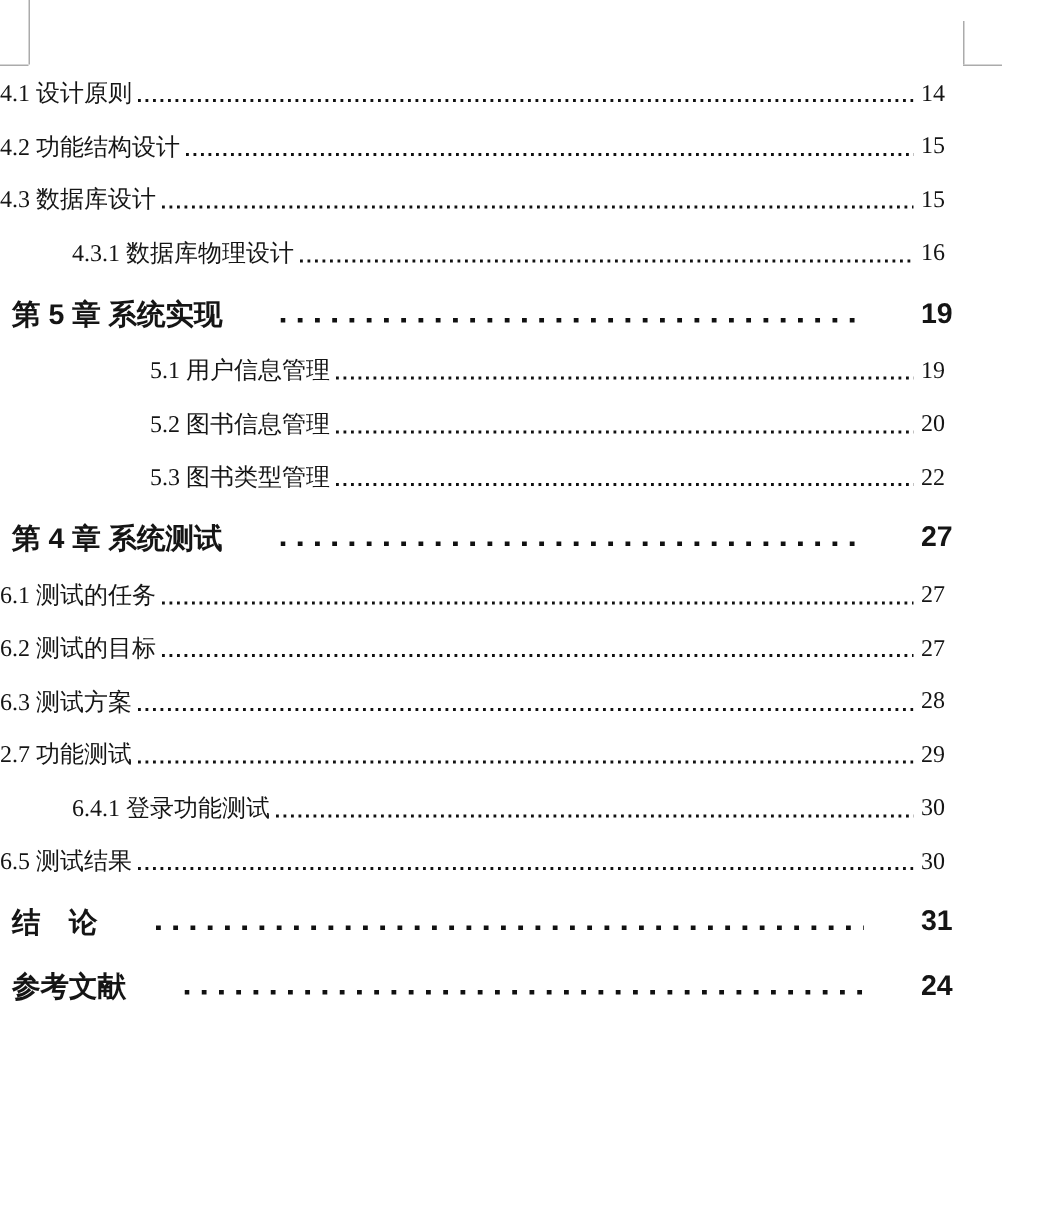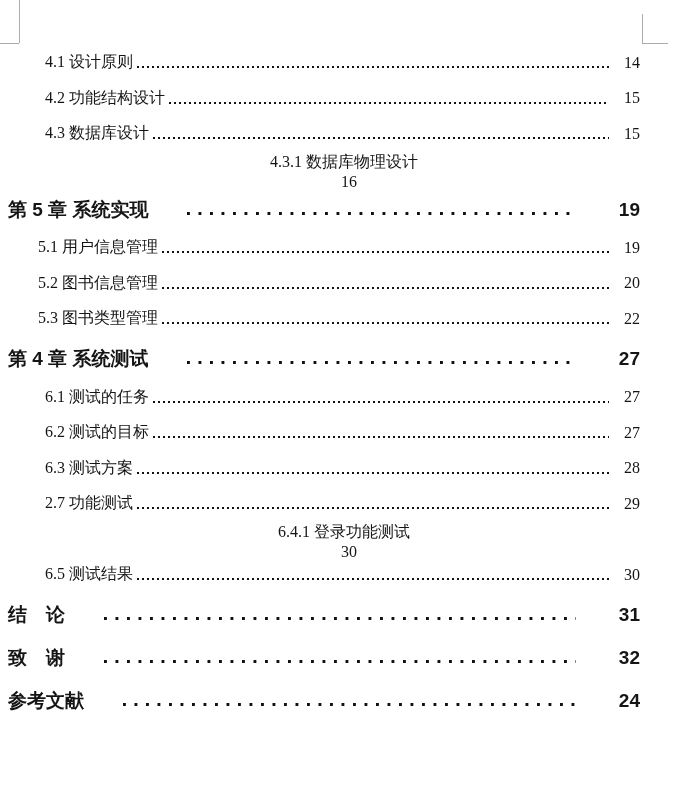--- a/index.html
+++ b/index.html
@@ -31,23 +31,23 @@
 
   .row {
     display: flex;
     align-items: center;
     height: 35.5px;
     font-size: 16px;
   }
   .row .label { white-space: pre; }
 
   
-  .row.section      { padding-left: 45px; }
-  .row.subsection   { padding-left: 48px; flex-direction: column; }
-  .row.section-deep { padding-left: 38px; }
+  .row.section      { }
+  .row.subsection   { padding-left: 48px; }
+  .row.section-deep { padding-left: 100px; }
   .row.chapter {
     padding-left: 8px;
     height: 41px;
     margin-top: 2px;
     font-family: "Liberation Sans", "DejaVu Sans", sans-serif;
     font-weight: bold;
     font-size: 19px;
     gap: 31px;
   }
 
@@ -65,21 +65,21 @@
   .row.chapter .leader {
     height: 19px;
     margin: 0 7px 0 8px;
     background-image: linear-gradient(90deg, #111 0 3.3px, transparent 3.3px);
     background-size: 11.5px 3.3px;
     background-position: 0 calc(100% - 4px);
   }
 
   .pagenum {
     min-width: 26px;
-    text-align: right;
+    text-align: left;
     white-space: nowrap;
   }
 </style>
 </head>
 <body>
 
 <div class="mark" id="mark-tl-v"></div>
 <div class="mark" id="mark-tl-h"></div>
 <div class="mark" id="mark-tr-v"></div>
 <div class="mark" id="mark-tr-h"></div>
@@ -159,22 +159,17 @@
       <span class="label">6.5 测试结果</span>
       <span class="leader"></span>
       <span class="pagenum">30</span>
     </div>
     <div class="row chapter">
       <span class="label">结　论</span>
       <span class="leader"></span>
       <span class="pagenum">31</span>
     </div>
     <div class="row chapter">
-      <span class="label">致　谢</span>
-      <span class="leader"></span>
-      <span class="pagenum">32</span>
-    </div>
-    <div class="row chapter">
       <span class="label">参考文献</span>
       <span class="leader"></span>
       <span class="pagenum">24</span>
     </div>
   </div>
 
 </body></html>

